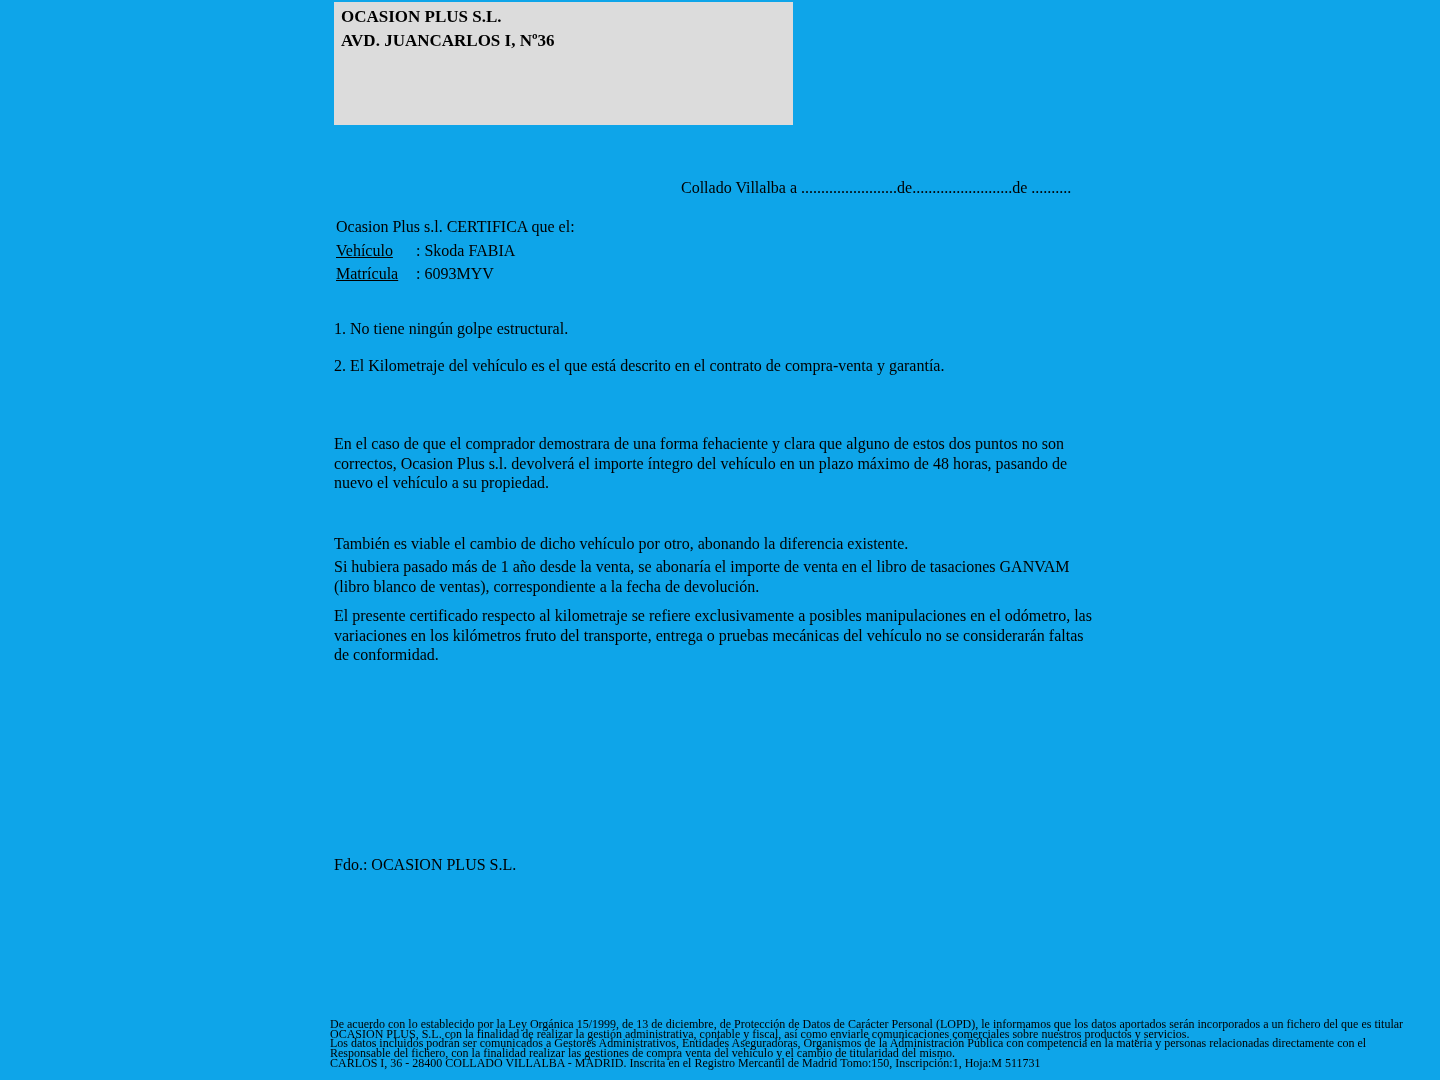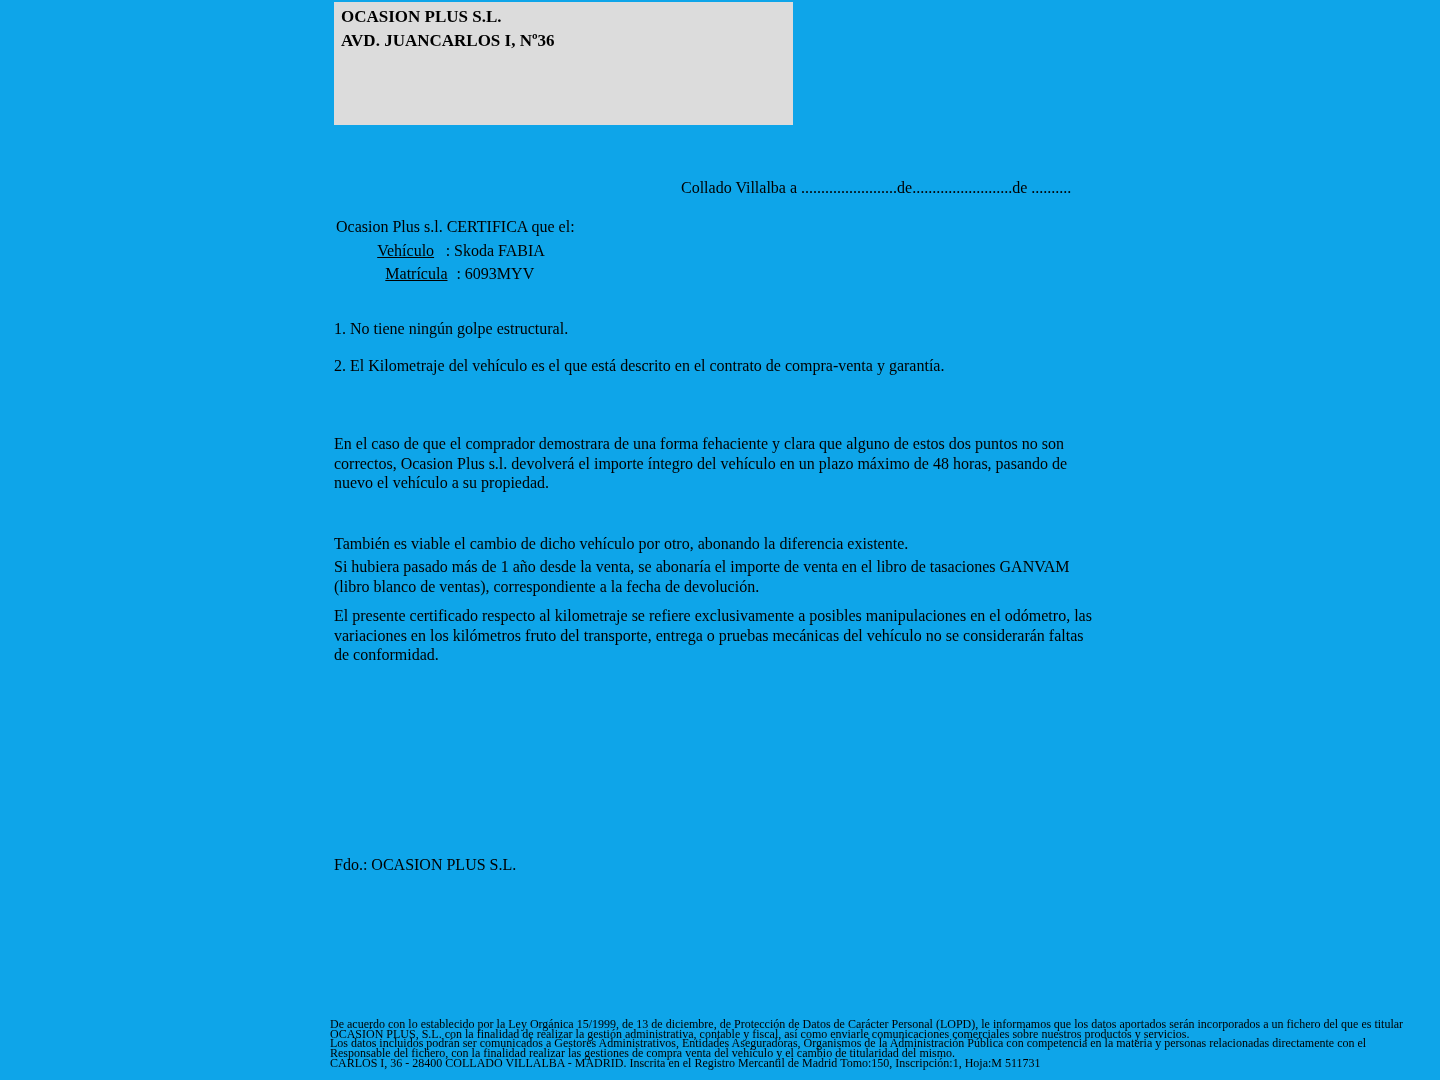--- a/index.html
+++ b/index.html
@@ -35,21 +35,21 @@
     font-size: 16px;
     white-space: nowrap;
     margin-top: 9px;
   }
   .cert-block {
     position: absolute;
     left: 336px; top: 215px;
     font-size: 16px;
     line-height: 23.7px;
   }
-  .field-row { white-space: nowrap; text-align: center; }
+  .field-row { white-space: nowrap; }
   .field-label { display: inline-block; width: 80px; }
   .underlined { text-decoration: underline; }
   .para {
     position: absolute;
     left: 334px;
     width: 762px;
     font-size: 16px;
     line-height: 19.5px;
   }
   .p-point1 { top: 319px; }

